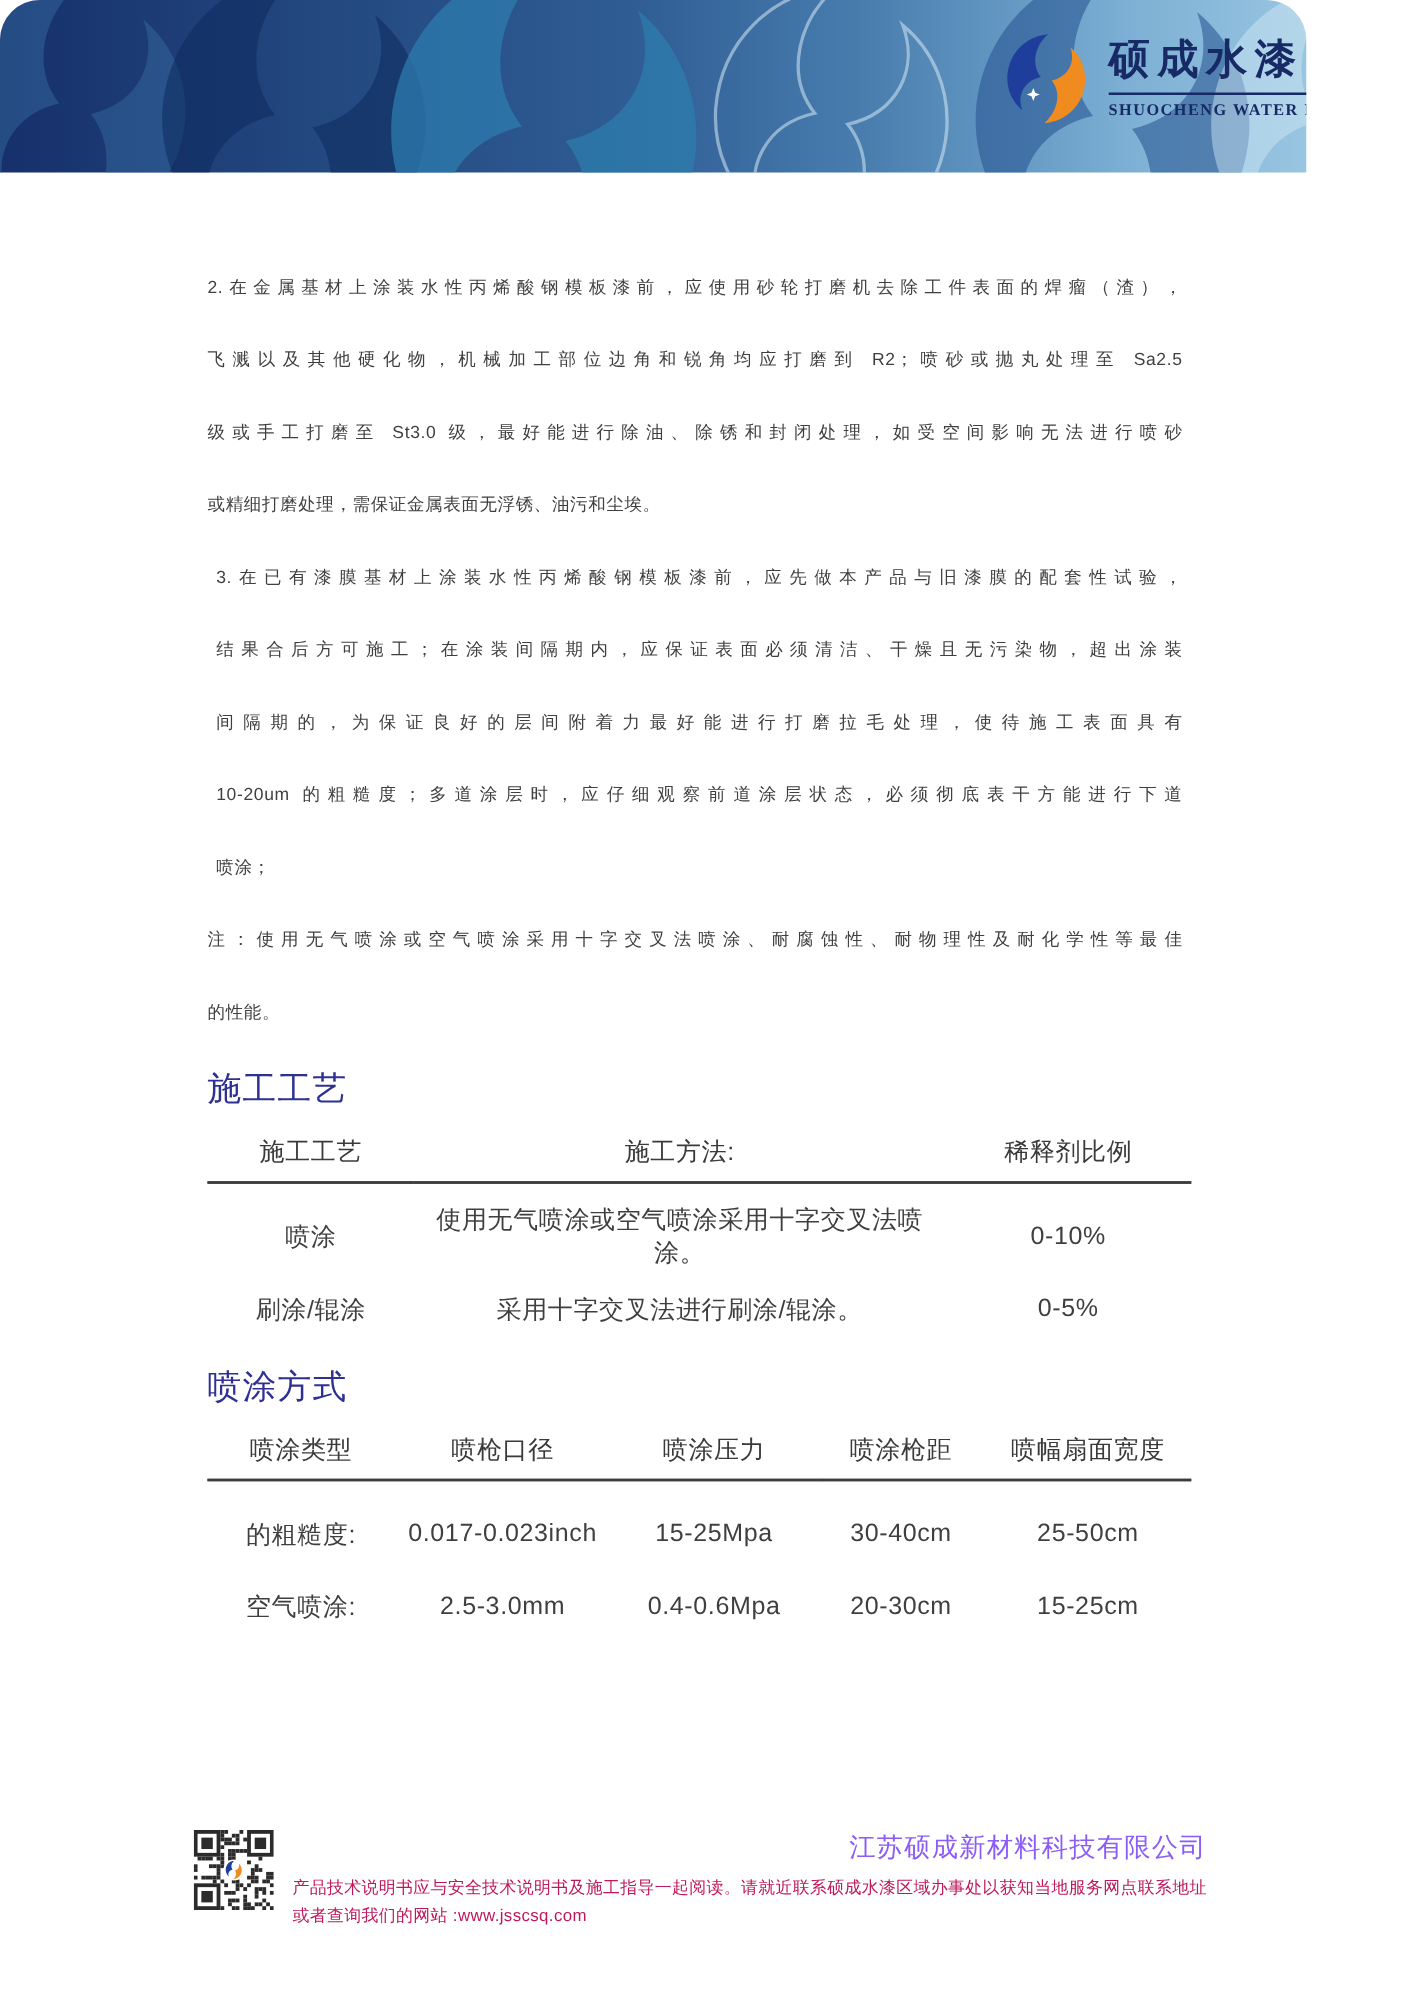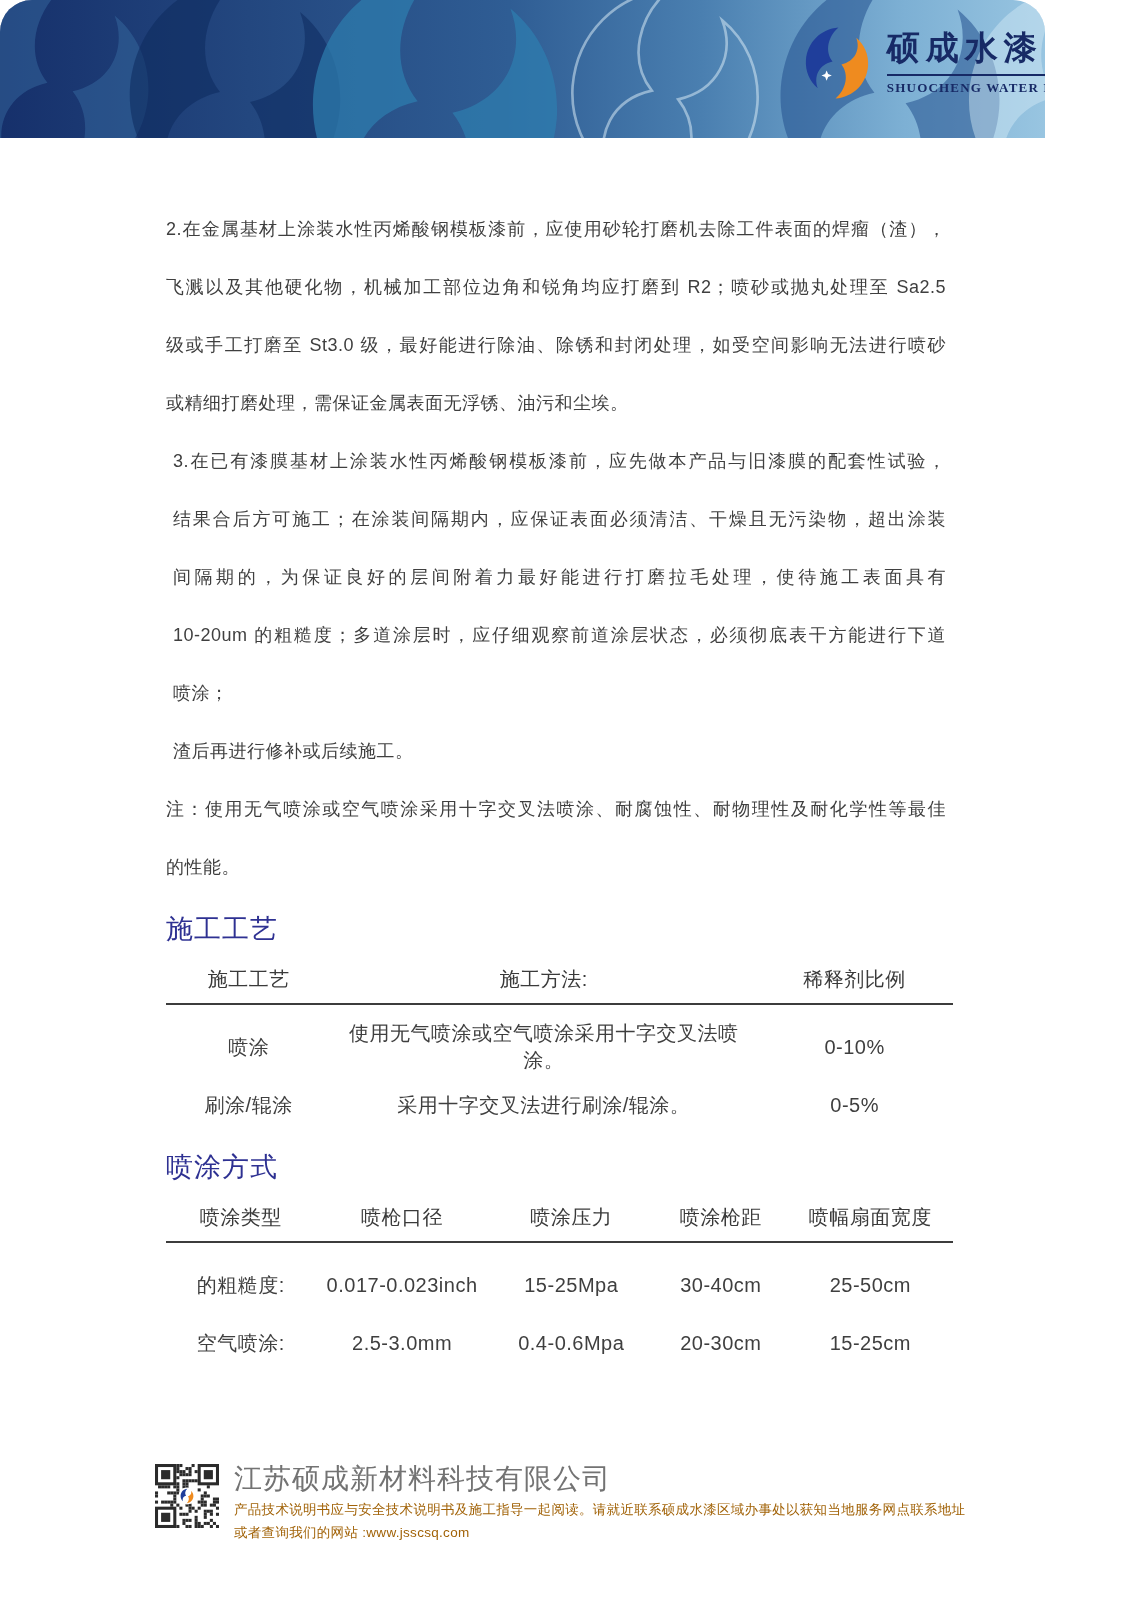--- a/index.html
+++ b/index.html
@@ -35,21 +35,21 @@
     font-size:13px;font-weight:bold;color:#172a66;
     letter-spacing:1.2px;margin-top:4px;white-space:nowrap;
   }
 
   
   .content{
     position:absolute;top:138px;left:166px;width:780px;
   }
   .bodytext{padding-top:62px;}
   .tline{
-    font-size:18px;color:#3f3f3f;height:58px;line-height:58px;
+    font-size:14px;color:#3f3f3f;height:58px;line-height:58px;
     white-space:nowrap;letter-spacing:0.5px;
   }
   .tline.fill{
     white-space:normal;text-align:justify;text-align-last:justify;
   }
   .tline.ind1{padding-left:7px;}
   .tline.ind2{padding-left:18px;}
 
   h2.sec{
     margin:14px 0 0 0;font-size:27px;font-weight:500;color:#2e3192;
@@ -77,24 +77,24 @@
   .t2{margin-top:16px;}
 
   
   .footer{
     position:absolute;left:155px;top:1464px;width:830px;
     display:flex;align-items:flex-start;gap:15px;
   }
   .qr-wrap{position:relative;width:64px;height:64px;flex:0 0 auto;}
   .footer-text{display:flex;flex-direction:column;}
   .company{
-    font-size:28px;color:#737373;letter-spacing:1px;line-height:30px;
+    font-size:21px;color:#8b5cf6;letter-spacing:1px;line-height:30px;text-align:right;
   }
   .note{
-    font-size:13.5px;color:#a16207;line-height:23px;margin-top:4px;letter-spacing:0.3px;
+    font-size:13.5px;color:#be185d;line-height:23px;margin-top:4px;letter-spacing:0.3px;
   }
 </style>
 </head>
 <body>
 
 <div class="page">
 
   <div class="banner">
     <svg class="pattern" width="1131" height="138" viewBox="0 0 1131 138">
       <defs>
@@ -130,21 +130,20 @@
     <div class="bodytext" id="body-lines">
         <div class="tline fill">2.在金属基材上涂装水性丙烯酸钢模板漆前，应使用砂轮打磨机去除工件表面的焊瘤（渣），</div>
         <div class="tline fill">飞溅以及其他硬化物，机械加工部位边角和锐角均应打磨到 R2；喷砂或抛丸处理至 Sa2.5</div>
         <div class="tline fill">级或手工打磨至 St3.0 级，最好能进行除油、除锈和封闭处理，如受空间影响无法进行喷砂</div>
         <div class="tline">或精细打磨处理，需保证金属表面无浮锈、油污和尘埃。</div>
         <div class="tline fill ind1">3.在已有漆膜基材上涂装水性丙烯酸钢模板漆前，应先做本产品与旧漆膜的配套性试验，</div>
         <div class="tline fill ind1">结果合后方可施工；在涂装间隔期内，应保证表面必须清洁、干燥且无污染物，超出涂装</div>
         <div class="tline fill ind1">间隔期的，为保证良好的层间附着力最好能进行打磨拉毛处理，使待施工表面具有</div>
         <div class="tline fill ind1">10-20um 的粗糙度；多道涂层时，应仔细观察前道涂层状态，必须彻底表干方能进行下道</div>
         <div class="tline ind1">喷涂；</div>
-        <div class="tline ind1">渣后再进行修补或后续施工。</div>
         <div class="tline fill">注：使用无气喷涂或空气喷涂采用十字交叉法喷涂、耐腐蚀性、耐物理性及耐化学性等最佳</div>
         <div class="tline">的性能。</div>
       </div>
 
     <h2 class="sec">施工工艺</h2>
 
     <table class="dt t1" id="table-construction">
       <thead>
           <tr>
             <th>施工工艺</th>

